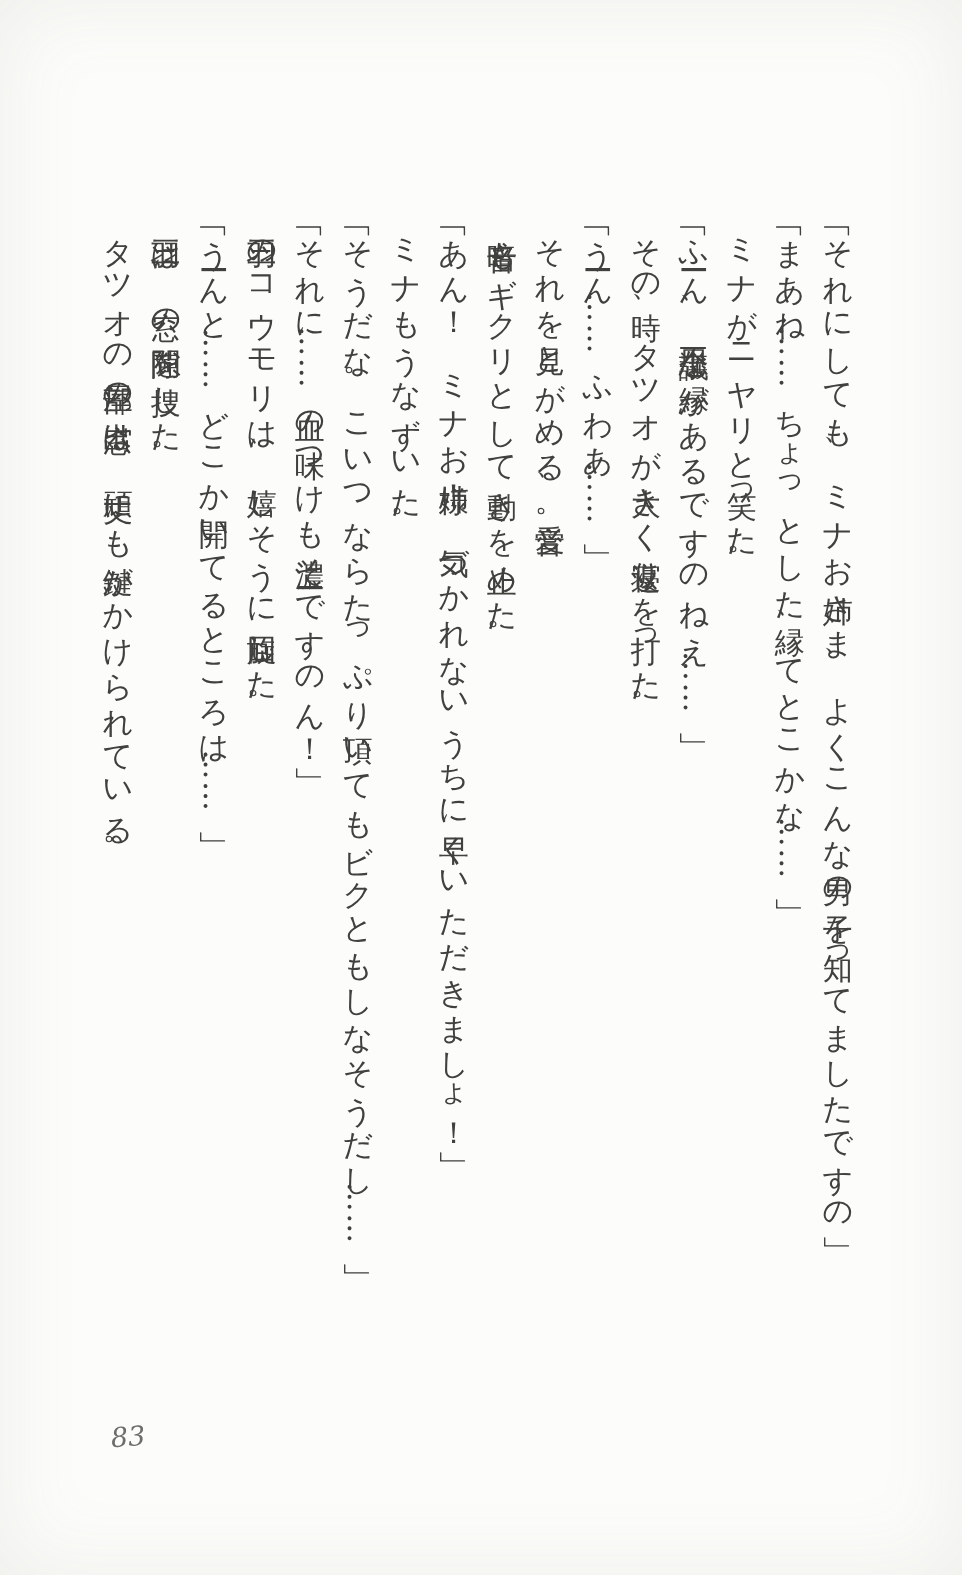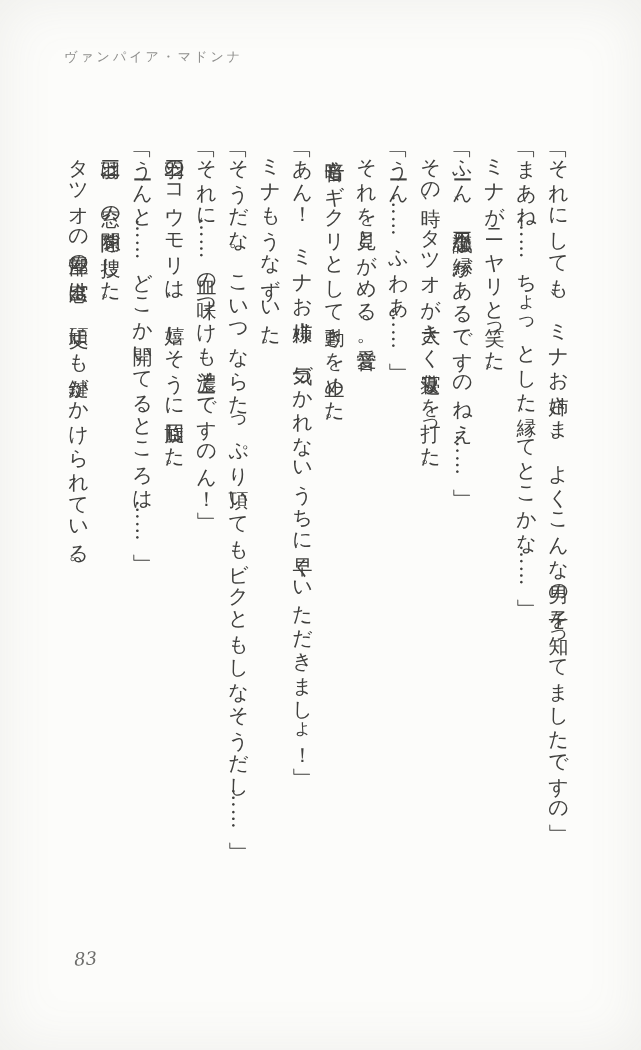--- a/index.html
+++ b/index.html
@@ -53,21 +53,20 @@
     font-style: italic;
     color: #6d6d6b;
     transform: rotate(-4deg);
   }
 </style>
 </head>
 <body>
 
 <div class="page">
 
-  <div class="running-head">ヴァンパイア・マドンナ</div>
 
   <div class="text-block">
     <p>「それにしても、ミナお姉さま、よくこんな男の子を知ってましたですの」</p>
     <p>「まあね……ちょっとした縁、てとこかな……」</p>
     <p>ミナがニヤリと笑った。</p>
     <p>「ふーん、不思議な縁があるですのねえ……」</p>
     <p>その時、タツオが大きく寝返りを打った。</p>
     <p>「うーん……ふわあ……」</p>
     <p>それを見とがめる、愛音。</p>
     <p>暗音もギクリとして動きを止めた。</p>

